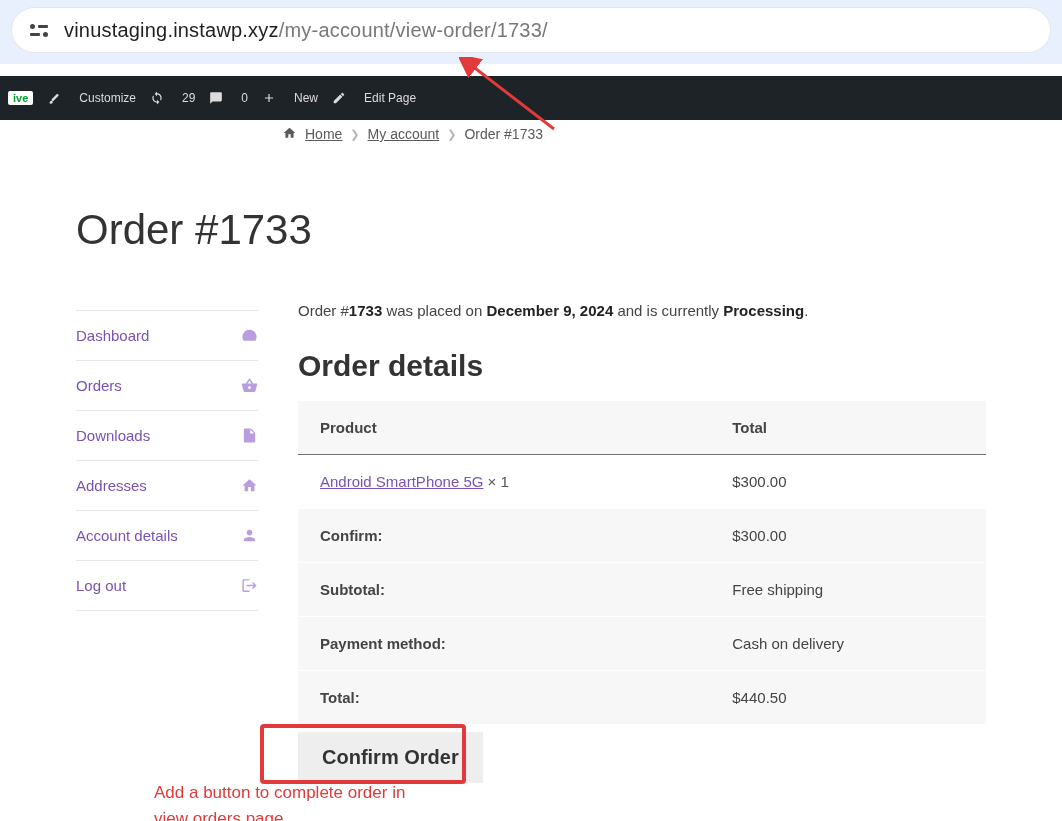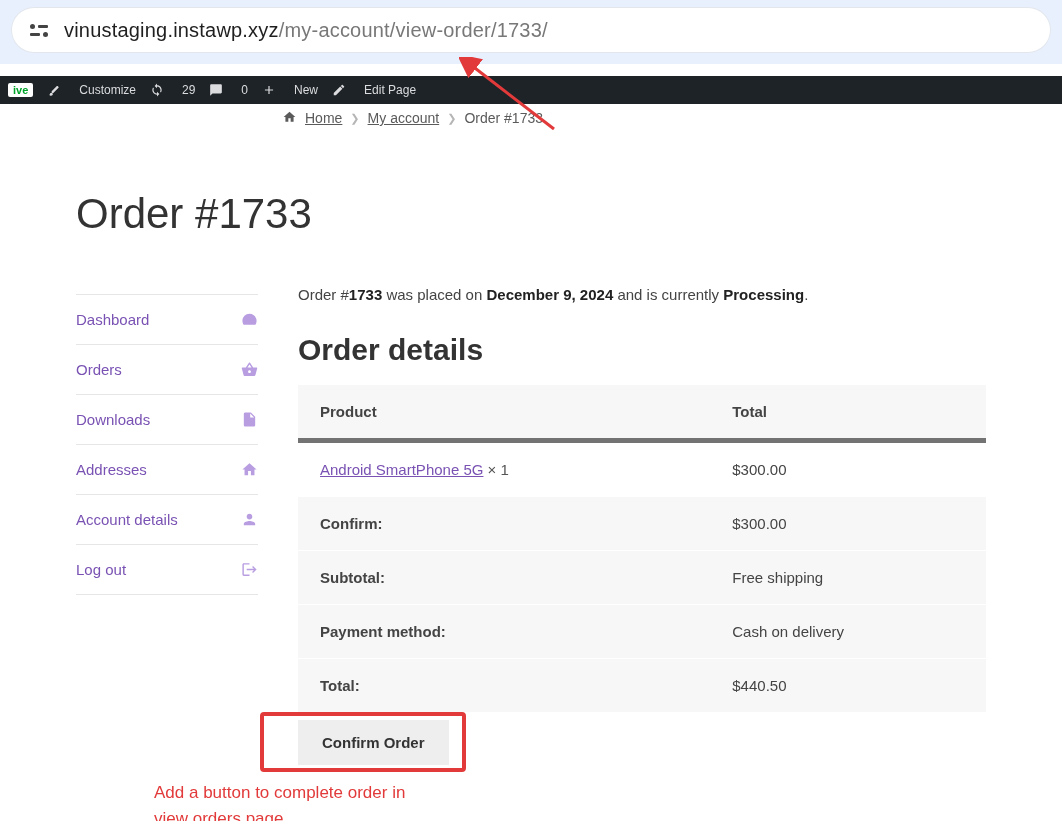--- a/index.html
+++ b/index.html
@@ -12,21 +12,21 @@
   .urlbar-icon-row { display: flex; align-items: center; gap: 3px; }
   .dot { width: 5px; height: 5px; border-radius: 50%; background: #444; }
   .dash { width: 10px; height: 3px; background: #444; border-radius: 1px; }
   .url-text { font-size: 20px; color: #1f1f1f; letter-spacing: 0.2px; }
   .url-text .grey { color: #787878; }
   
   
   .gap { height: 12px; background: #fff; }
   
   
-  .adminbar { background: #1d2327; color: #dcdcde; display: flex; align-items: center; height: 28px; font-size: 12px; padding: 0 8px; gap: 14px; }
+  .adminbar { background: #1d2327; color: #dcdcde; display: flex; align-items: center; height: 44px; font-size: 12px; padding: 0 8px; gap: 14px; }
   .adminbar .item { display: flex; align-items: center; gap: 18px; cursor: pointer; }
   .badge-live { background: #fff; color: #00a32a; padding: 1px 5px; border-radius: 2px; font-weight: 600; font-size: 11px; }
   .adminbar svg { width: 14px; height: 14px; fill: #dcdcde; }
   .adminbar .comment-count, .adminbar .update-count { color: #dcdcde; }
   
   
   .page { max-width: 1010px; margin: 0 auto; }
   .breadcrumb { padding: 6px 0 2px 282px; font-size: 14px; color: #6d6d6d; display: flex; align-items: center; gap: 8px; }
   .breadcrumb a { color: #5a5a5a; text-decoration: underline; }
   .breadcrumb .sep { color: #b5b5b5; font-size: 11px; }
@@ -46,31 +46,31 @@
   
   .order-content { flex: 1; margin-top: 8px; }
   .status-line { font-size: 15px; color: #444; margin-bottom: 30px; }
   .status-line b { font-weight: 700; color: #222; }
   
   .details-heading { font-size: 30px; color: #333; font-weight: 700; margin-bottom: 18px; }
   
   .order-table { width: 100%; border-collapse: collapse; background: #f7f7f7; }
   .order-table th, .order-table td { text-align: left; padding: 18px 22px; font-size: 15px; color: #444; }
   .order-table thead th { font-weight: 600; color: #444; }
-  .order-table tbody td { background: #fff; border-top: 5px solid #737373; padding: 18px 22px; }
+  .order-table tbody td { background: #fff; border-top: 1px solid #737373; padding: 18px 22px; }
   .order-table tbody tr { background: #fff; }
   .order-table tfoot td { background: #f7f7f7; border-top: 1px solid #fff; font-weight: 600; }
   .order-table tfoot td.val { font-weight: 400; }
   .product-link { color: #7952b3; text-decoration: underline; }
   .qty { color: #555; }
   
   
   .confirm-area { position: relative; margin-top: 8px; display: flex; align-items: center; }
   .highlight-box { position: absolute; left: -38px; top: -8px; width: 206px; height: 60px; border: 4px solid #e23a3a; border-radius: 4px; }
-  .confirm-btn { display: inline-block; background: #eeeeee; border: none; padding: 14px 24px; font-size: 15px; color: #333; font-weight: 600; cursor: pointer; margin-left: 0; }
+  .confirm-btn { display: inline-block; background: #eeeeee; border: none; padding: 14px 24px; font-size: 20px; color: #333; font-weight: 600; cursor: pointer; margin-left: 0; }
   
   
   .annotation { color: #e23a3a; font-size: 17px; position: absolute; left: 154px; top: 780px; line-height: 1.5; }
   
   
   .red-arrow { position: absolute; left: 459px; top: 57px; pointer-events: none; }
 </style>
 </head>
 <body>
 

